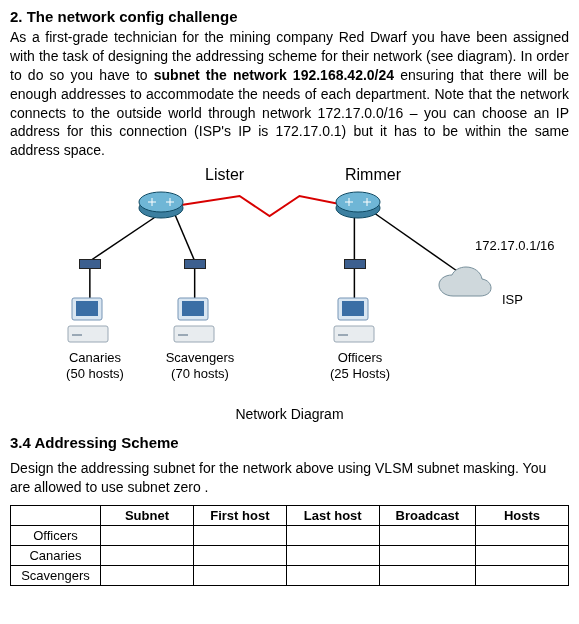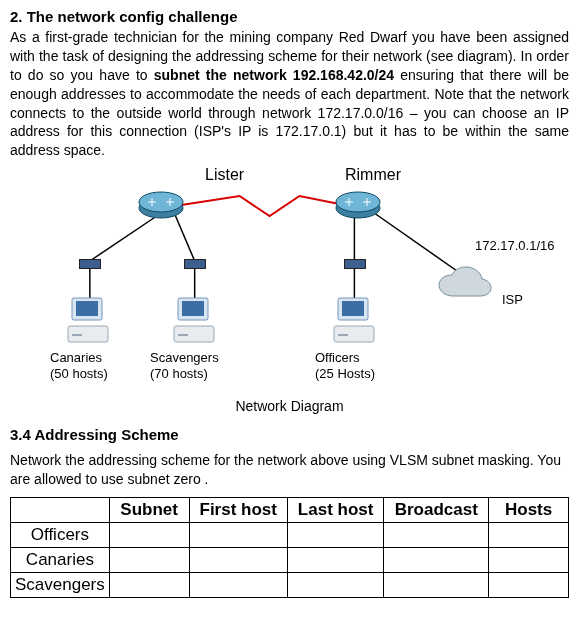--- a/index.html
+++ b/index.html
@@ -31,45 +31,46 @@
       position: absolute;
       font-size: 16px;
     }
     .diagram-svg {
       position: absolute;
       left: 0; top: 0;
       width: 100%; height: 100%;
     }
     .dev {
       position: absolute;
+      text-align: center;
       font-size: 13px;
       line-height: 1.2;
     }
     .router-icon svg { width: 46px; height: 30px; }
     .pc-icon svg { width: 44px; height: 52px; }
     .cloud-icon svg { width: 60px; height: 38px; }
     .switch-rect { width: 22px; height: 10px; background:#3c5f8f; border:1px solid #222; margin:0 auto; }
     .caption {
       text-align: center;
-      margin: 12px 0 12px;
+      margin: 20px 0 12px;
       font-size: 14px;
     }
     .subheading {
       font-weight: bold;
       font-size: 15px;
       margin: 10px 0 8px;
     }
     .instr-para {
       margin-bottom: 8px;
       line-height: 1.35;
     }
     table.scheme {
       border-collapse: collapse;
       width: 100%;
-      font-size: 17px;
+      font-size: 13px;
     }
     table.scheme th, table.scheme td {
       border: 1px solid #000;
       padding: 2px 4px;
       height: 20px;
     }
     table.scheme th {
       font-weight: bold;
       text-align: center;
     }
@@ -177,21 +178,21 @@
     <span>Officers</span><br>
     <span>(25 Hosts)</span>
   </div>
 
 </div>
 
 <div class="caption">Network Diagram</div>
 
 <div class="subheading">3.4 Addressing Scheme</div>
 
-<p class="instr-para">Network the addressing scheme for the network above using VLSM subnet masking. You are allowed to use subnet zero .</p>
+<p class="instr-para">Design the addressing subnet for the network above using VLSM subnet masking. You are allowed to use subnet zero .</p>
 
 <table class="scheme">
   <thead>
     <tr id="hdr-row">
         <th></th>
         <th>Subnet</th>
         <th>First host</th>
         <th>Last host</th>
         <th>Broadcast</th>
         <th>Hosts</th>

